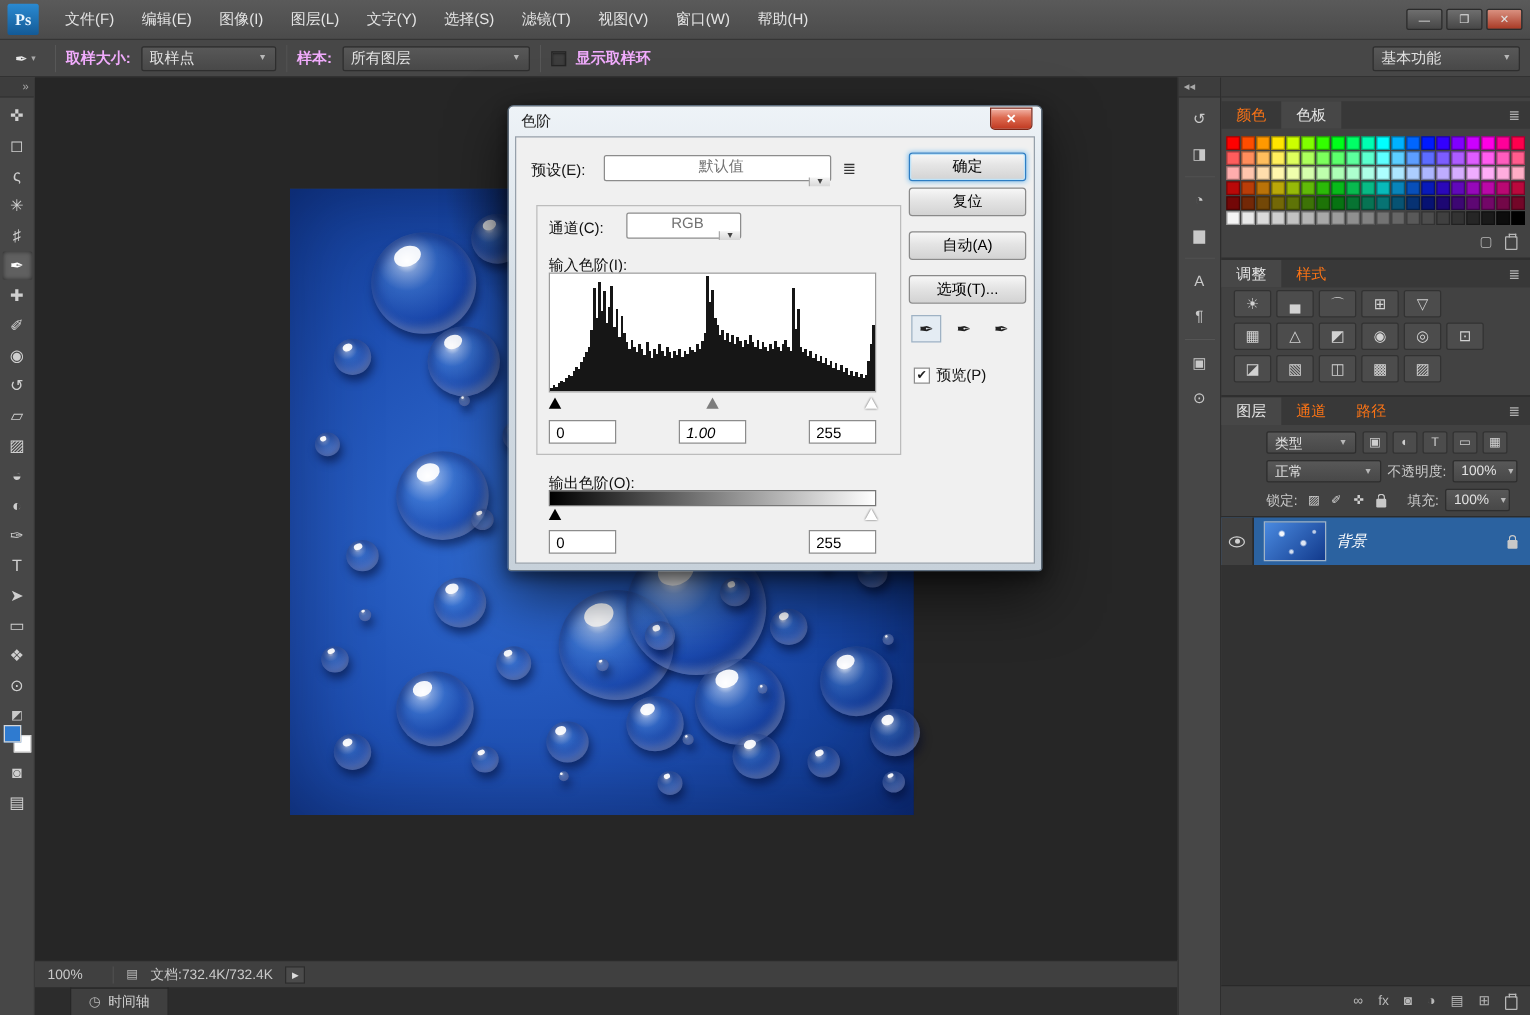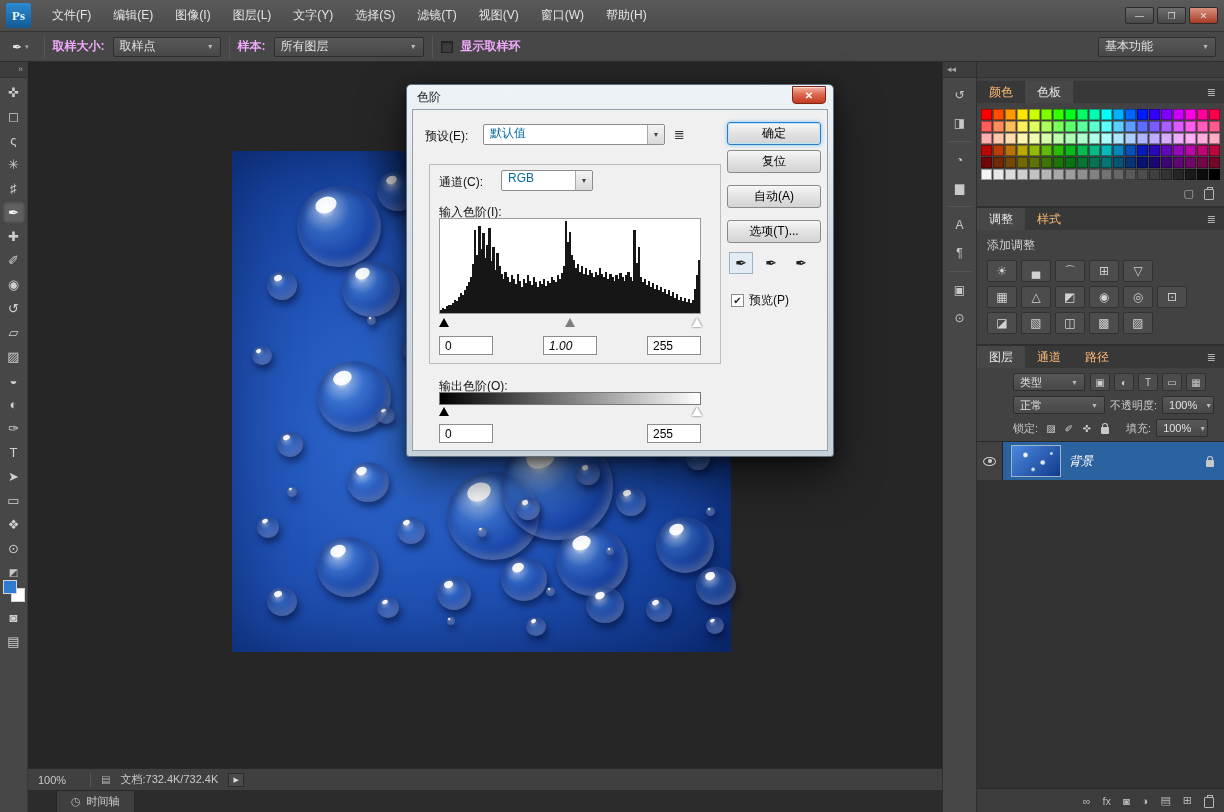--- a/index.html
+++ b/index.html
@@ -87,21 +87,21 @@
               align-items:center; flex:none; }
   .dock-icon { width:26px; height:24px; display:flex; align-items:center; justify-content:center; color:#c9c9c9;
                font-size:12px; margin:2px 0; border-radius:2px; }
   .dock-sep { width:24px; height:1px; background:#363636; border-bottom:1px solid #555; margin:4px 0; }
 
   
   .panels { flex:1; background:#424242; border-left:1px solid #2e2e2e; display:flex; flex-direction:column; min-height:0; }
   .panel { border-bottom:2px solid #2f2f2f; flex:none; }
   .panel.fill { flex:1; display:flex; flex-direction:column; border-bottom:none; min-height:0; }
   .panel-header { height:22px; background:#383838; display:flex; align-items:center; font-size:12px; }
-  .ptab { padding:0 12px; line-height:22px; color:#fdba74; }
+  .ptab { padding:0 12px; line-height:22px; color:#f97316; }
   .ptab.active { background:#474747; color:#e6e6e6; }
   .panel-menu { margin-left:auto; padding-right:8px; color:#b0b0b0; font-size:11px; }
   #swatch-grid { padding:6px 4px 2px; display:grid; grid-template-columns:repeat(20,11px); gap:1px; }
   .swatch { width:11px; height:11px; border:1px solid rgba(0,0,0,.35); }
   .swatch-footer { display:flex; justify-content:flex-end; gap:10px; align-items:center; padding:4px 10px 6px; color:#bbb; font-size:11px; }
   .adj-label { font-size:12px; color:#cfcfcf; padding:7px 10px 4px; }
   .adj-row { display:flex; gap:4px; padding:2px 10px; }
   .adj-btn { width:30px; height:22px; background:#4c4c4c; border:1px solid #323232; border-radius:2px;
              color:#d2d2d2; display:flex; align-items:center; justify-content:center; font-size:12px; }
   .layers-controls { padding:5px 6px 4px; display:flex; flex-direction:column; gap:5px; font-size:11px; color:#c9c9c9; }
@@ -142,21 +142,21 @@
             border:1px solid #5f6f7f; border-radius:5px 5px 3px 3px;
             box-shadow:0 18px 46px rgba(0,0,0,.6), 0 4px 12px rgba(0,0,0,.45); }
   .dlg-title { height:24px; display:flex; align-items:center; padding:0 10px; font-size:12px; color:#1c1c1c; }
   .dlg-close { position:absolute; top:1px; right:7px; width:34px; height:18px; color:#fff; font-size:10px; font-weight:bold;
                background:linear-gradient(#f2b5a8,#dd6a50 45%,#c13a22); border:1px solid #7e2617;
                border-radius:0 0 4px 4px; display:flex; align-items:center; justify-content:center;
                box-shadow:inset 0 1px 0 rgba(255,255,255,.5); }
   .dlg-body { position:relative; margin:0 5px 5px; height:342px; background:#f0f0f0; border:1px solid #96a0aa; font-size:12px; }
   .lbl { position:absolute; color:#111; white-space:nowrap; }
   .combo { position:absolute; height:21px; background:#fff; border:1px solid #8c8c8c; border-radius:2px;
-           display:flex; padding-left:6px; font-size:12px; color:#0369a1; }
+           display:flex; align-items:center; padding-left:6px; font-size:12px; color:#737373;flex-direction:column; }
   .combo-arrow { margin-left:auto; width:17px; height:100%; background:linear-gradient(#f4f4f4,#d8d8d8);
                  border-left:1px solid #ababab; display:flex; align-items:center; justify-content:center; }
   .combo-arrow::after { content:"▼"; font-size:7px; color:#444; }
   .preset-lbl { left:12px; top:18px; }
   .preset-combo { left:70px; top:14px; width:182px; }
   .preset-menu { position:absolute; left:261px; top:17px; font-size:13px; color:#333; }
   .dlg-btn { position:absolute; left:314px; width:94px; height:23px; font-size:12px; color:#000;
              background:linear-gradient(#f7f7f7,#e4e4e4 45%,#d3d3d3); border:1px solid #8a8a8a; border-radius:3px;
              display:flex; align-items:center; justify-content:center; }
   .dlg-btn.ok { top:12px; border:1px solid #2d7dc4; box-shadow:0 0 4px #7fc0ef, inset 0 0 0 1px #bfe3f8; }
@@ -505,21 +505,20 @@
             </span>
           </div>
       </div>
 
       <div class="panel">
         <div class="panel-header" id="hdr-adjust">
             <div class="ptab active">调整</div>
             <div class="ptab">样式</div>
             <span class="panel-menu">≣</span>
           </div>
-        <div class="adj-label">添加调整</div>
         <div id="adj-rows" style="padding-bottom:8px">
             <div class="adj-row">
               <div class="adj-btn">☀</div>
               <div class="adj-btn">▄</div>
               <div class="adj-btn">⌒</div>
               <div class="adj-btn">⊞</div>
               <div class="adj-btn">▽</div>
             </div>
             <div class="adj-row">
               <div class="adj-btn">▦</div>

